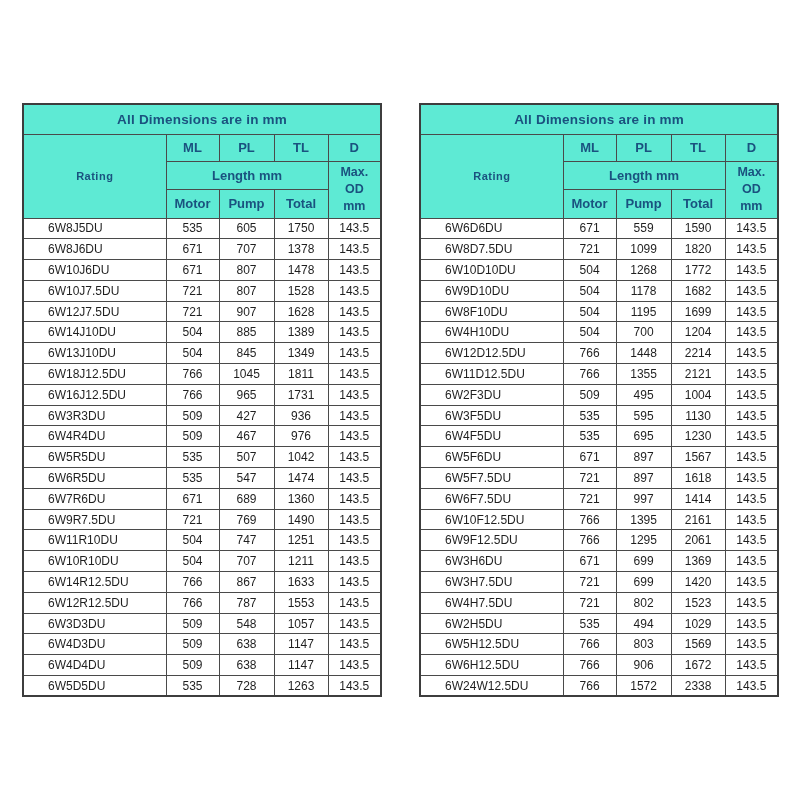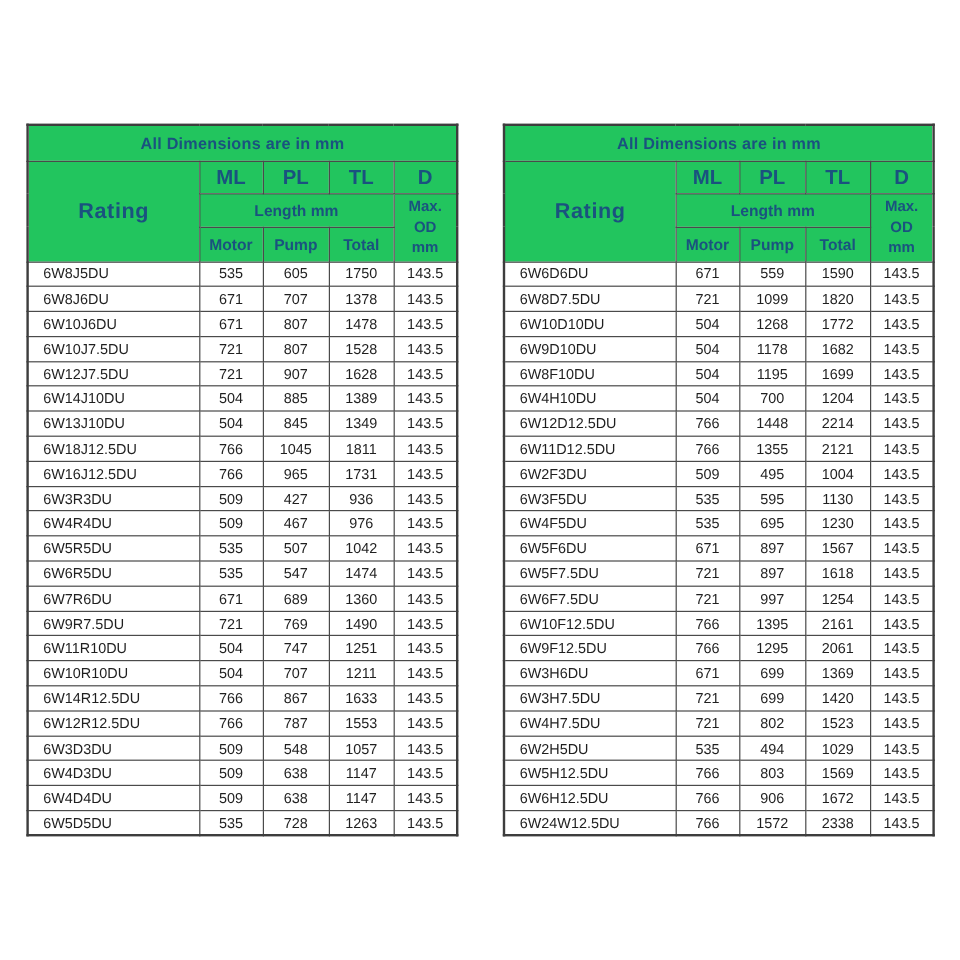--- a/index.html
+++ b/index.html
@@ -28,43 +28,43 @@
   }
   
   col.c-rating { width: 143px; }
   col.c-motor  { width: 53px; }
   col.c-pump   { width: 55px; }
   col.c-total  { width: 54px; }
   col.c-d      { width: 53px; }
 
   
   table.dim-table thead th {
-    background: #22c55e;
+    background: #5eead4;
     color: #1a527f;
     font-weight: bold;
     text-align: center;
   }
   th.t-title   { height: 30px; font-size: 13.5px; letter-spacing: 0.2px; }
-  th.t-abbr    { height: 27px; font-size: 17px; }
-  th.t-rating  { font-size: 18px; letter-spacing: 0.5px; }
+  th.t-abbr    { height: 27px; font-size: 13px; }
+  th.t-rating  { font-size: 11px; letter-spacing: 0.5px; }
   th.t-length  { height: 28px; font-size: 13px; }
   th.t-sub     { height: 29px; font-size: 13px; margin-top: 44px; }
   th.t-maxod   { font-size: 12.5px; line-height: 1.3; white-space: normal; margin-left: 31px; }
   th.t-maxod div { line-height: 1.35; }
 
   
   table.dim-table tbody td {
     height: 20.8px;
     font-size: 12px;
     color: #1f1f1f;
     background: #ffffff;
   }
   table.dim-table tbody td.rating {
     text-align: left;
-    padding-left: 12px;
+    padding-left: 24px;
   }
   table.dim-table tbody td.num {
     text-align: center;
   }
 </style>
 </head>
 <body>
 
 <div class="tables-wrap">
 
@@ -388,21 +388,21 @@
           <td class="rating">6W5F7.5DU</td>
           <td class="num">721</td>
           <td class="num">897</td>
           <td class="num">1618</td>
           <td class="num">143.5</td>
         </tr>
         <tr>
           <td class="rating">6W6F7.5DU</td>
           <td class="num">721</td>
           <td class="num">997</td>
-          <td class="num">1254</td>
+          <td class="num">1414</td>
           <td class="num">143.5</td>
         </tr>
         <tr>
           <td class="rating">6W10F12.5DU</td>
           <td class="num">766</td>
           <td class="num">1395</td>
           <td class="num">2161</td>
           <td class="num">143.5</td>
         </tr>
         <tr>

